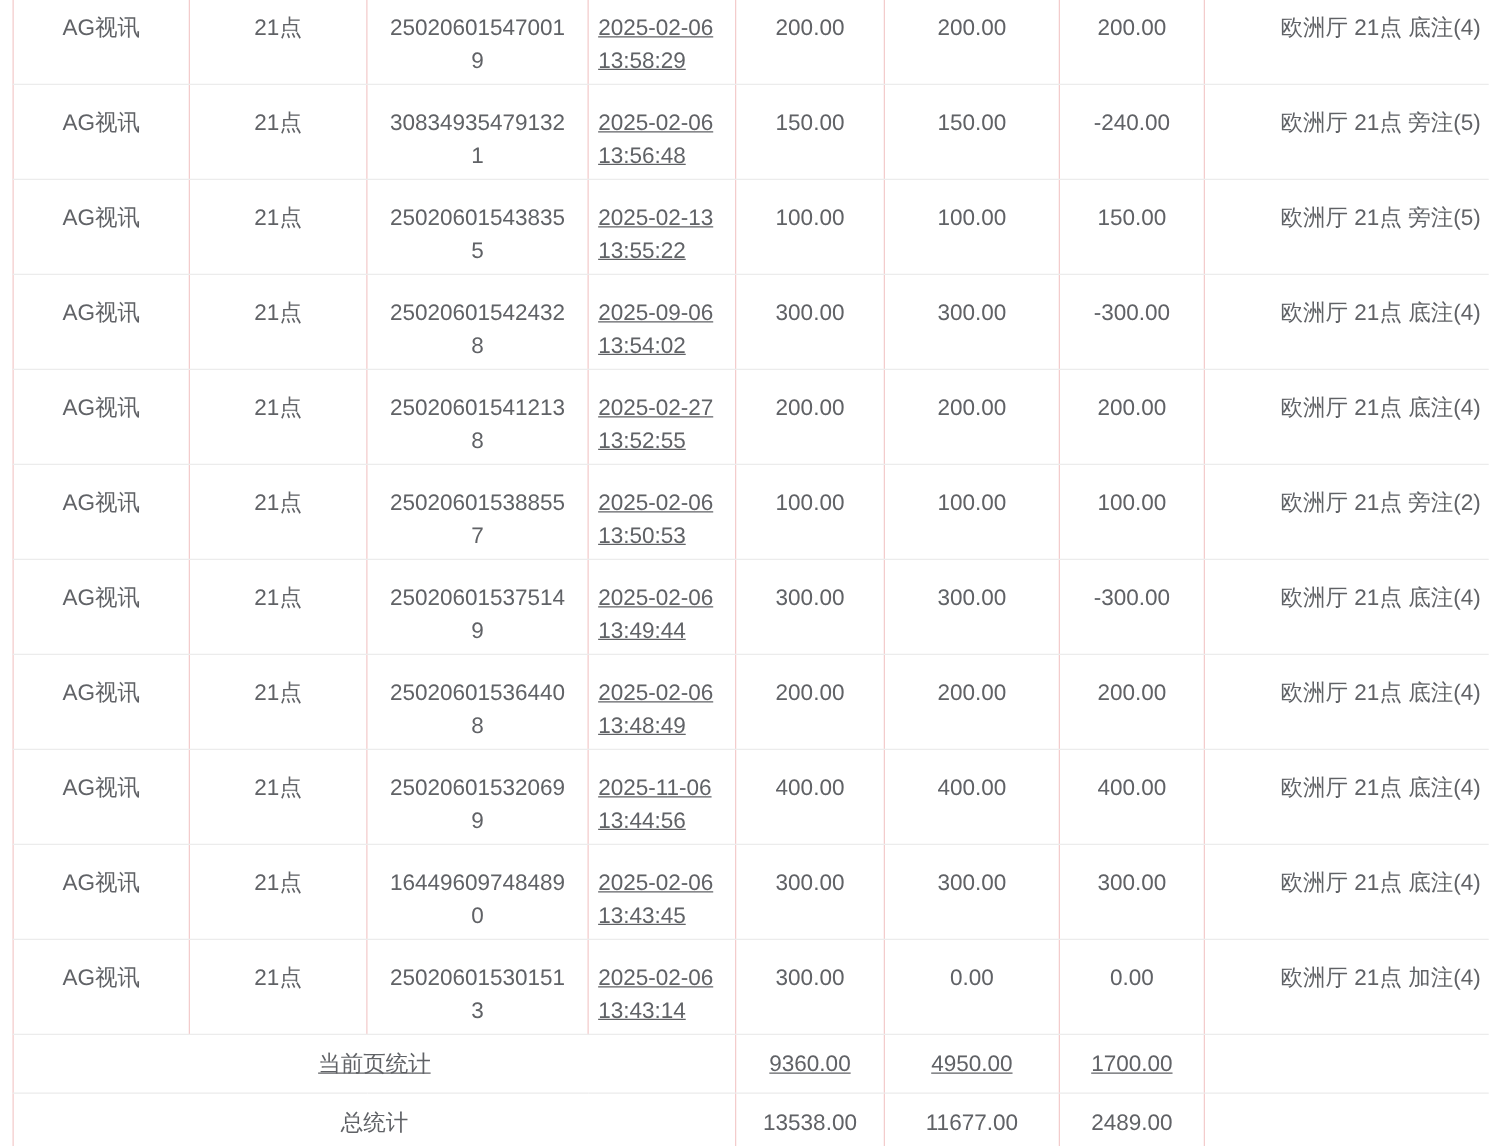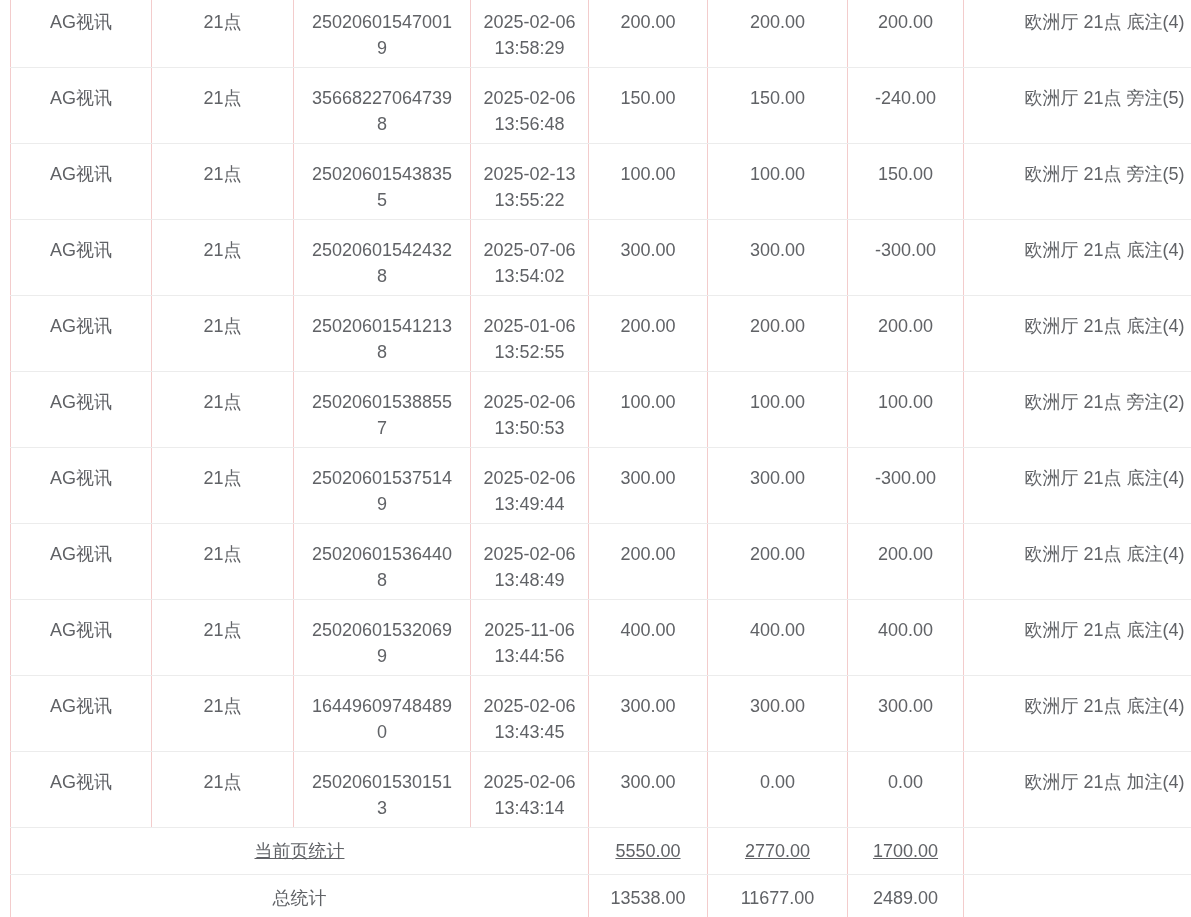--- a/index.html
+++ b/index.html
@@ -45,21 +45,22 @@
   }
   .order-wrap {
     width: 145px;
     margin: 0 auto;
     word-break: break-all;
     text-align: center;
   }
   .time-wrap {
     width: 102px;
     margin: 0 auto;
-    text-align: center;
+    text-align: left;
+    text-decoration: underline;
   }
   tr.summary-row td {
     vertical-align: middle;
     padding: 0;
   }
   tr.summary-row.page td { height: 47px; text-decoration: underline; }
   tr.summary-row.grand td { height: 46px; }
 </style>
 </head>
 <body>
@@ -89,21 +90,21 @@
     <td>200.00</td>
     <td>200.00</td>
     <td>200.00</td>
     <td>欧洲厅 21点 底注(4)</td>
   </tr>
 
   <tr class="data-row">
     <td>AG视讯</td>
     <td>21点</td>
     <td>
-            <div class="order-wrap">356682270647398</div>
+            <div class="order-wrap">308349354791321</div>
           </td>
     <td>
             <div class="time-wrap">2025-02-06 13:56:48</div>
           </td>
     <td>150.00</td>
     <td>150.00</td>
     <td>-240.00</td>
     <td>欧洲厅 21点 旁注(5)</td>
   </tr>
 
@@ -122,36 +123,36 @@
     <td>欧洲厅 21点 旁注(5)</td>
   </tr>
 
   <tr class="data-row">
     <td>AG视讯</td>
     <td>21点</td>
     <td>
             <div class="order-wrap">250206015424328</div>
           </td>
     <td>
-            <div class="time-wrap">2025-07-06 13:54:02</div>
+            <div class="time-wrap">2025-09-06 13:54:02</div>
           </td>
     <td>300.00</td>
     <td>300.00</td>
     <td>-300.00</td>
     <td>欧洲厅 21点 底注(4)</td>
   </tr>
 
   <tr class="data-row">
     <td>AG视讯</td>
     <td>21点</td>
     <td>
             <div class="order-wrap">250206015412138</div>
           </td>
     <td>
-            <div class="time-wrap">2025-01-06 13:52:55</div>
+            <div class="time-wrap">2025-02-27 13:52:55</div>
           </td>
     <td>200.00</td>
     <td>200.00</td>
     <td>200.00</td>
     <td>欧洲厅 21点 底注(4)</td>
   </tr>
 
   <tr class="data-row">
     <td>AG视讯</td>
     <td>21点</td>
@@ -238,22 +239,22 @@
           </td>
     <td>300.00</td>
     <td>0.00</td>
     <td>0.00</td>
     <td>欧洲厅 21点 加注(4)</td>
   </tr>
 </tbody>
     <tbody>
       <tr class="summary-row page">
         <td colspan="4">当前页统计</td>
-        <td>5550.00</td>
-        <td>2770.00</td>
+        <td>9360.00</td>
+        <td>4950.00</td>
         <td>1700.00</td>
         <td></td>
       </tr>
       <tr class="summary-row grand">
         <td colspan="4">总统计</td>
         <td>13538.00</td>
         <td>11677.00</td>
         <td>2489.00</td>
         <td></td>
       </tr>

